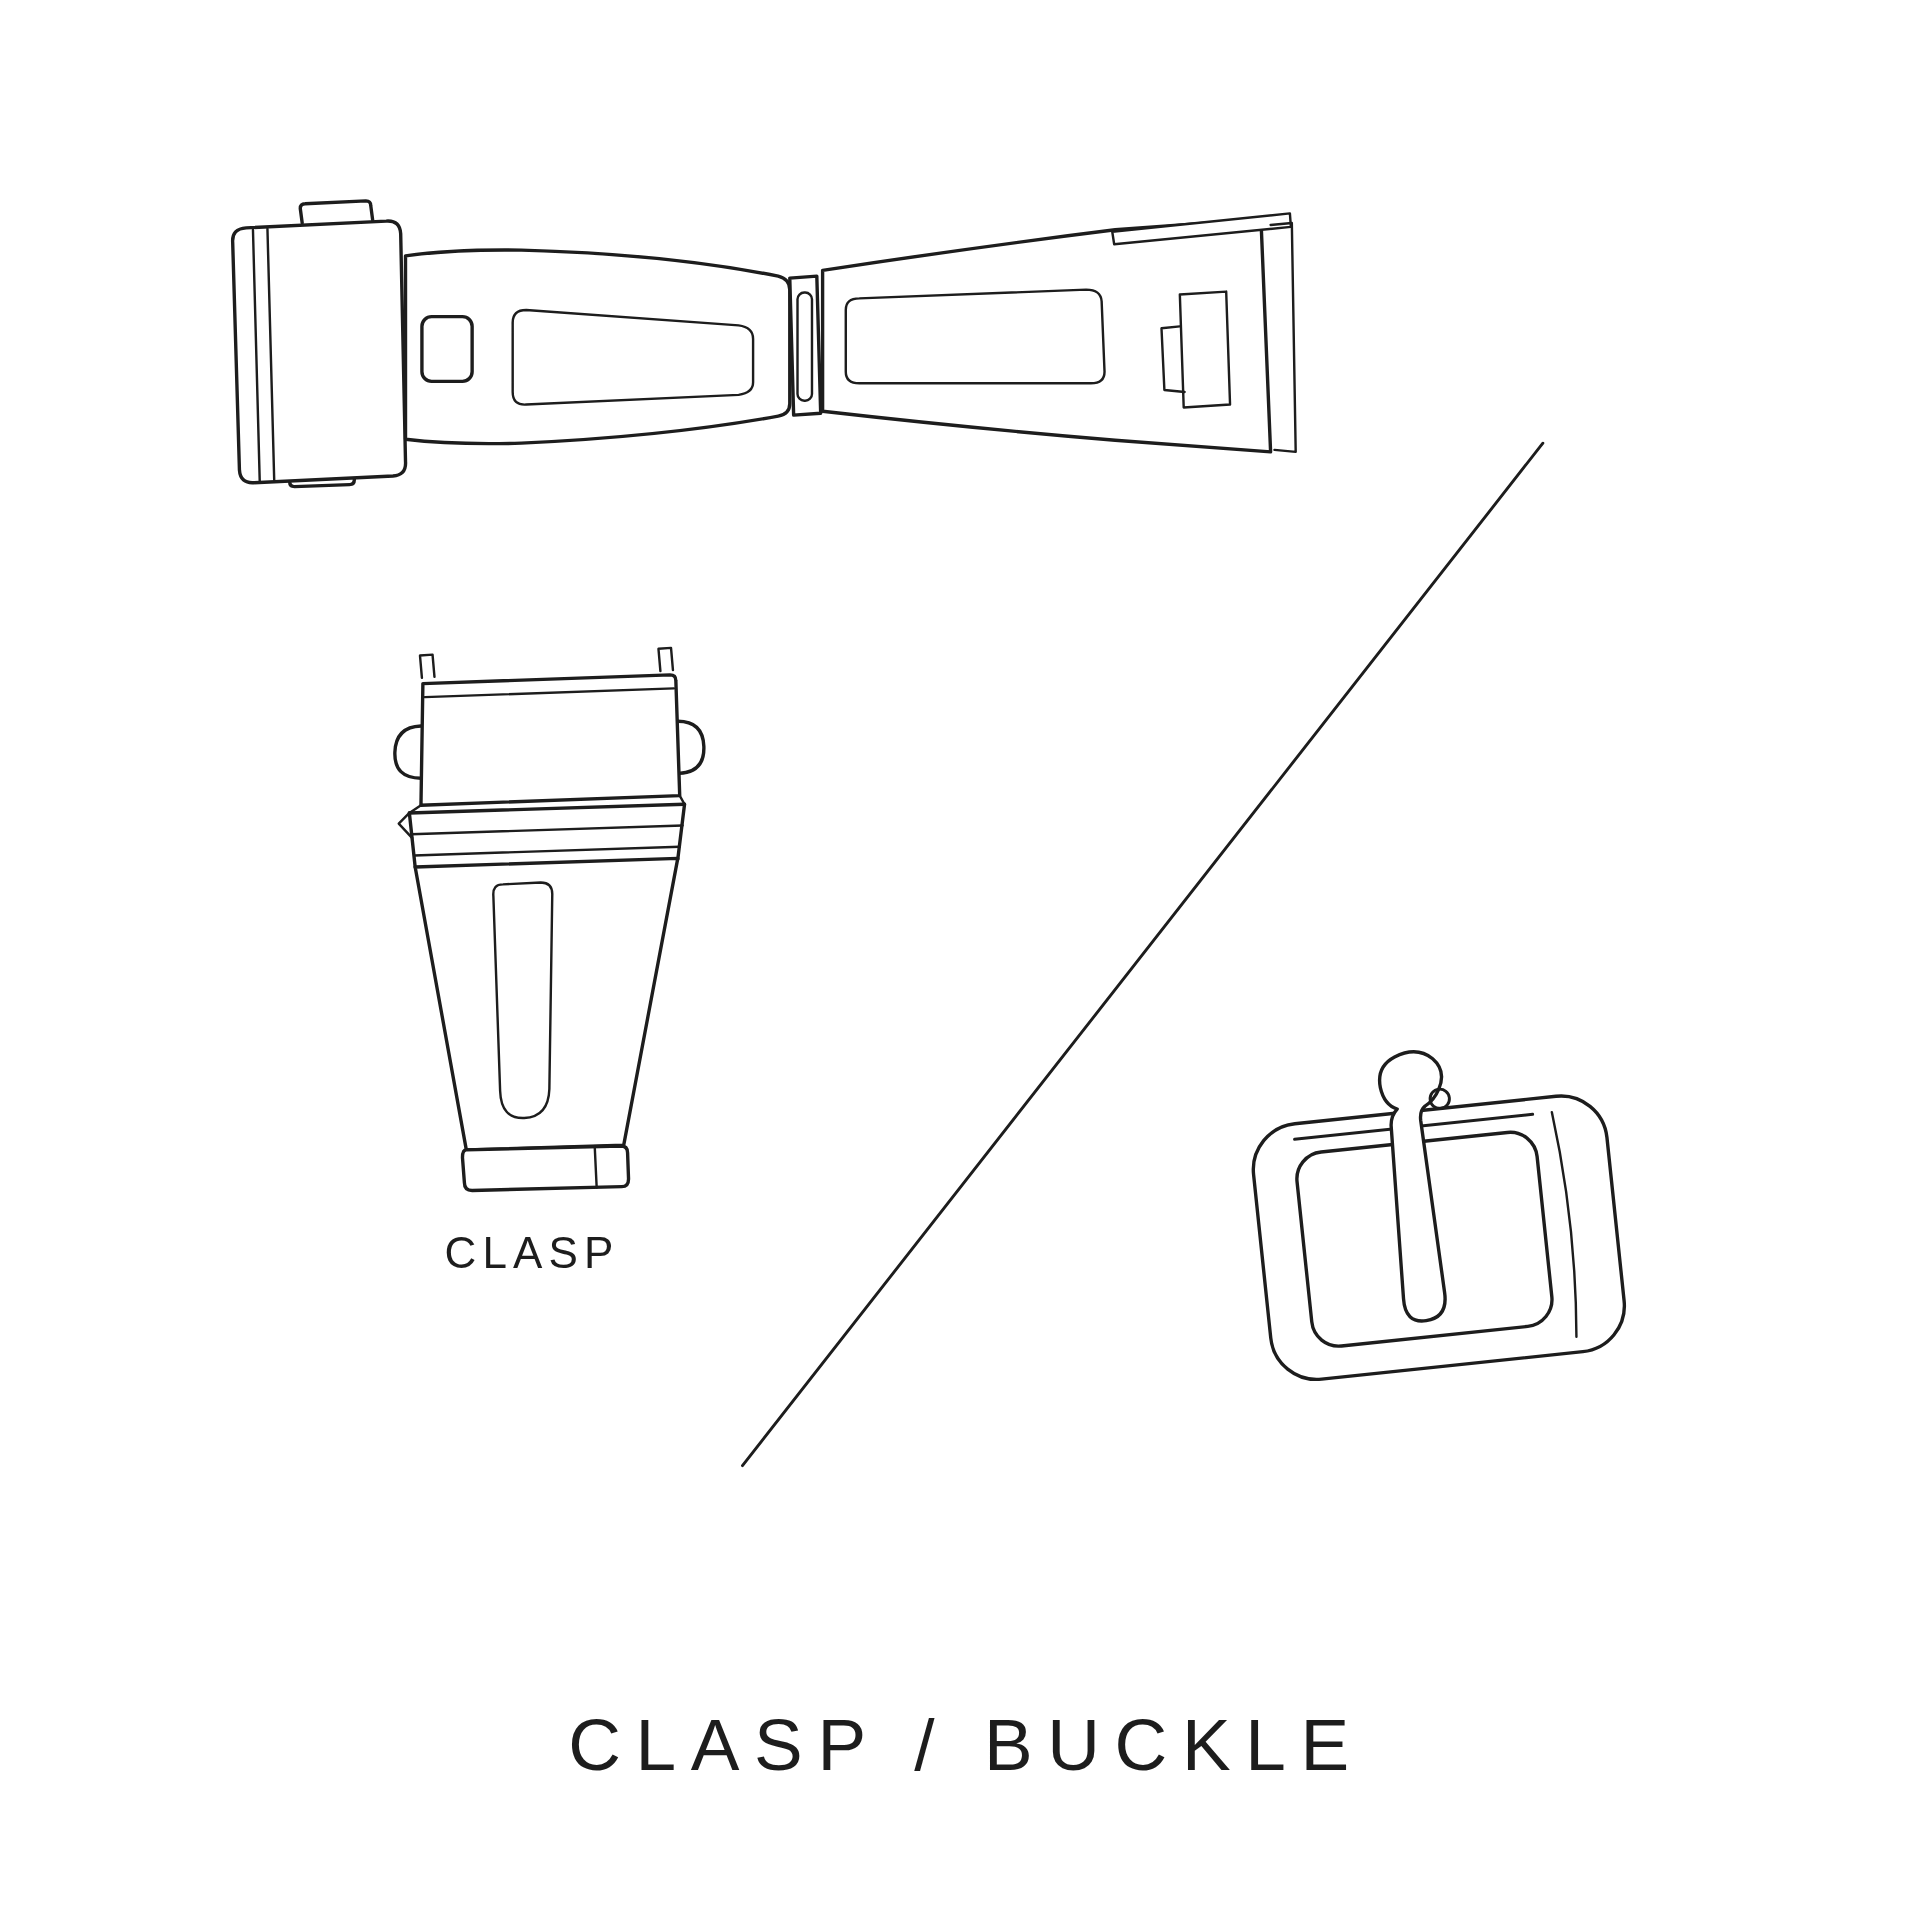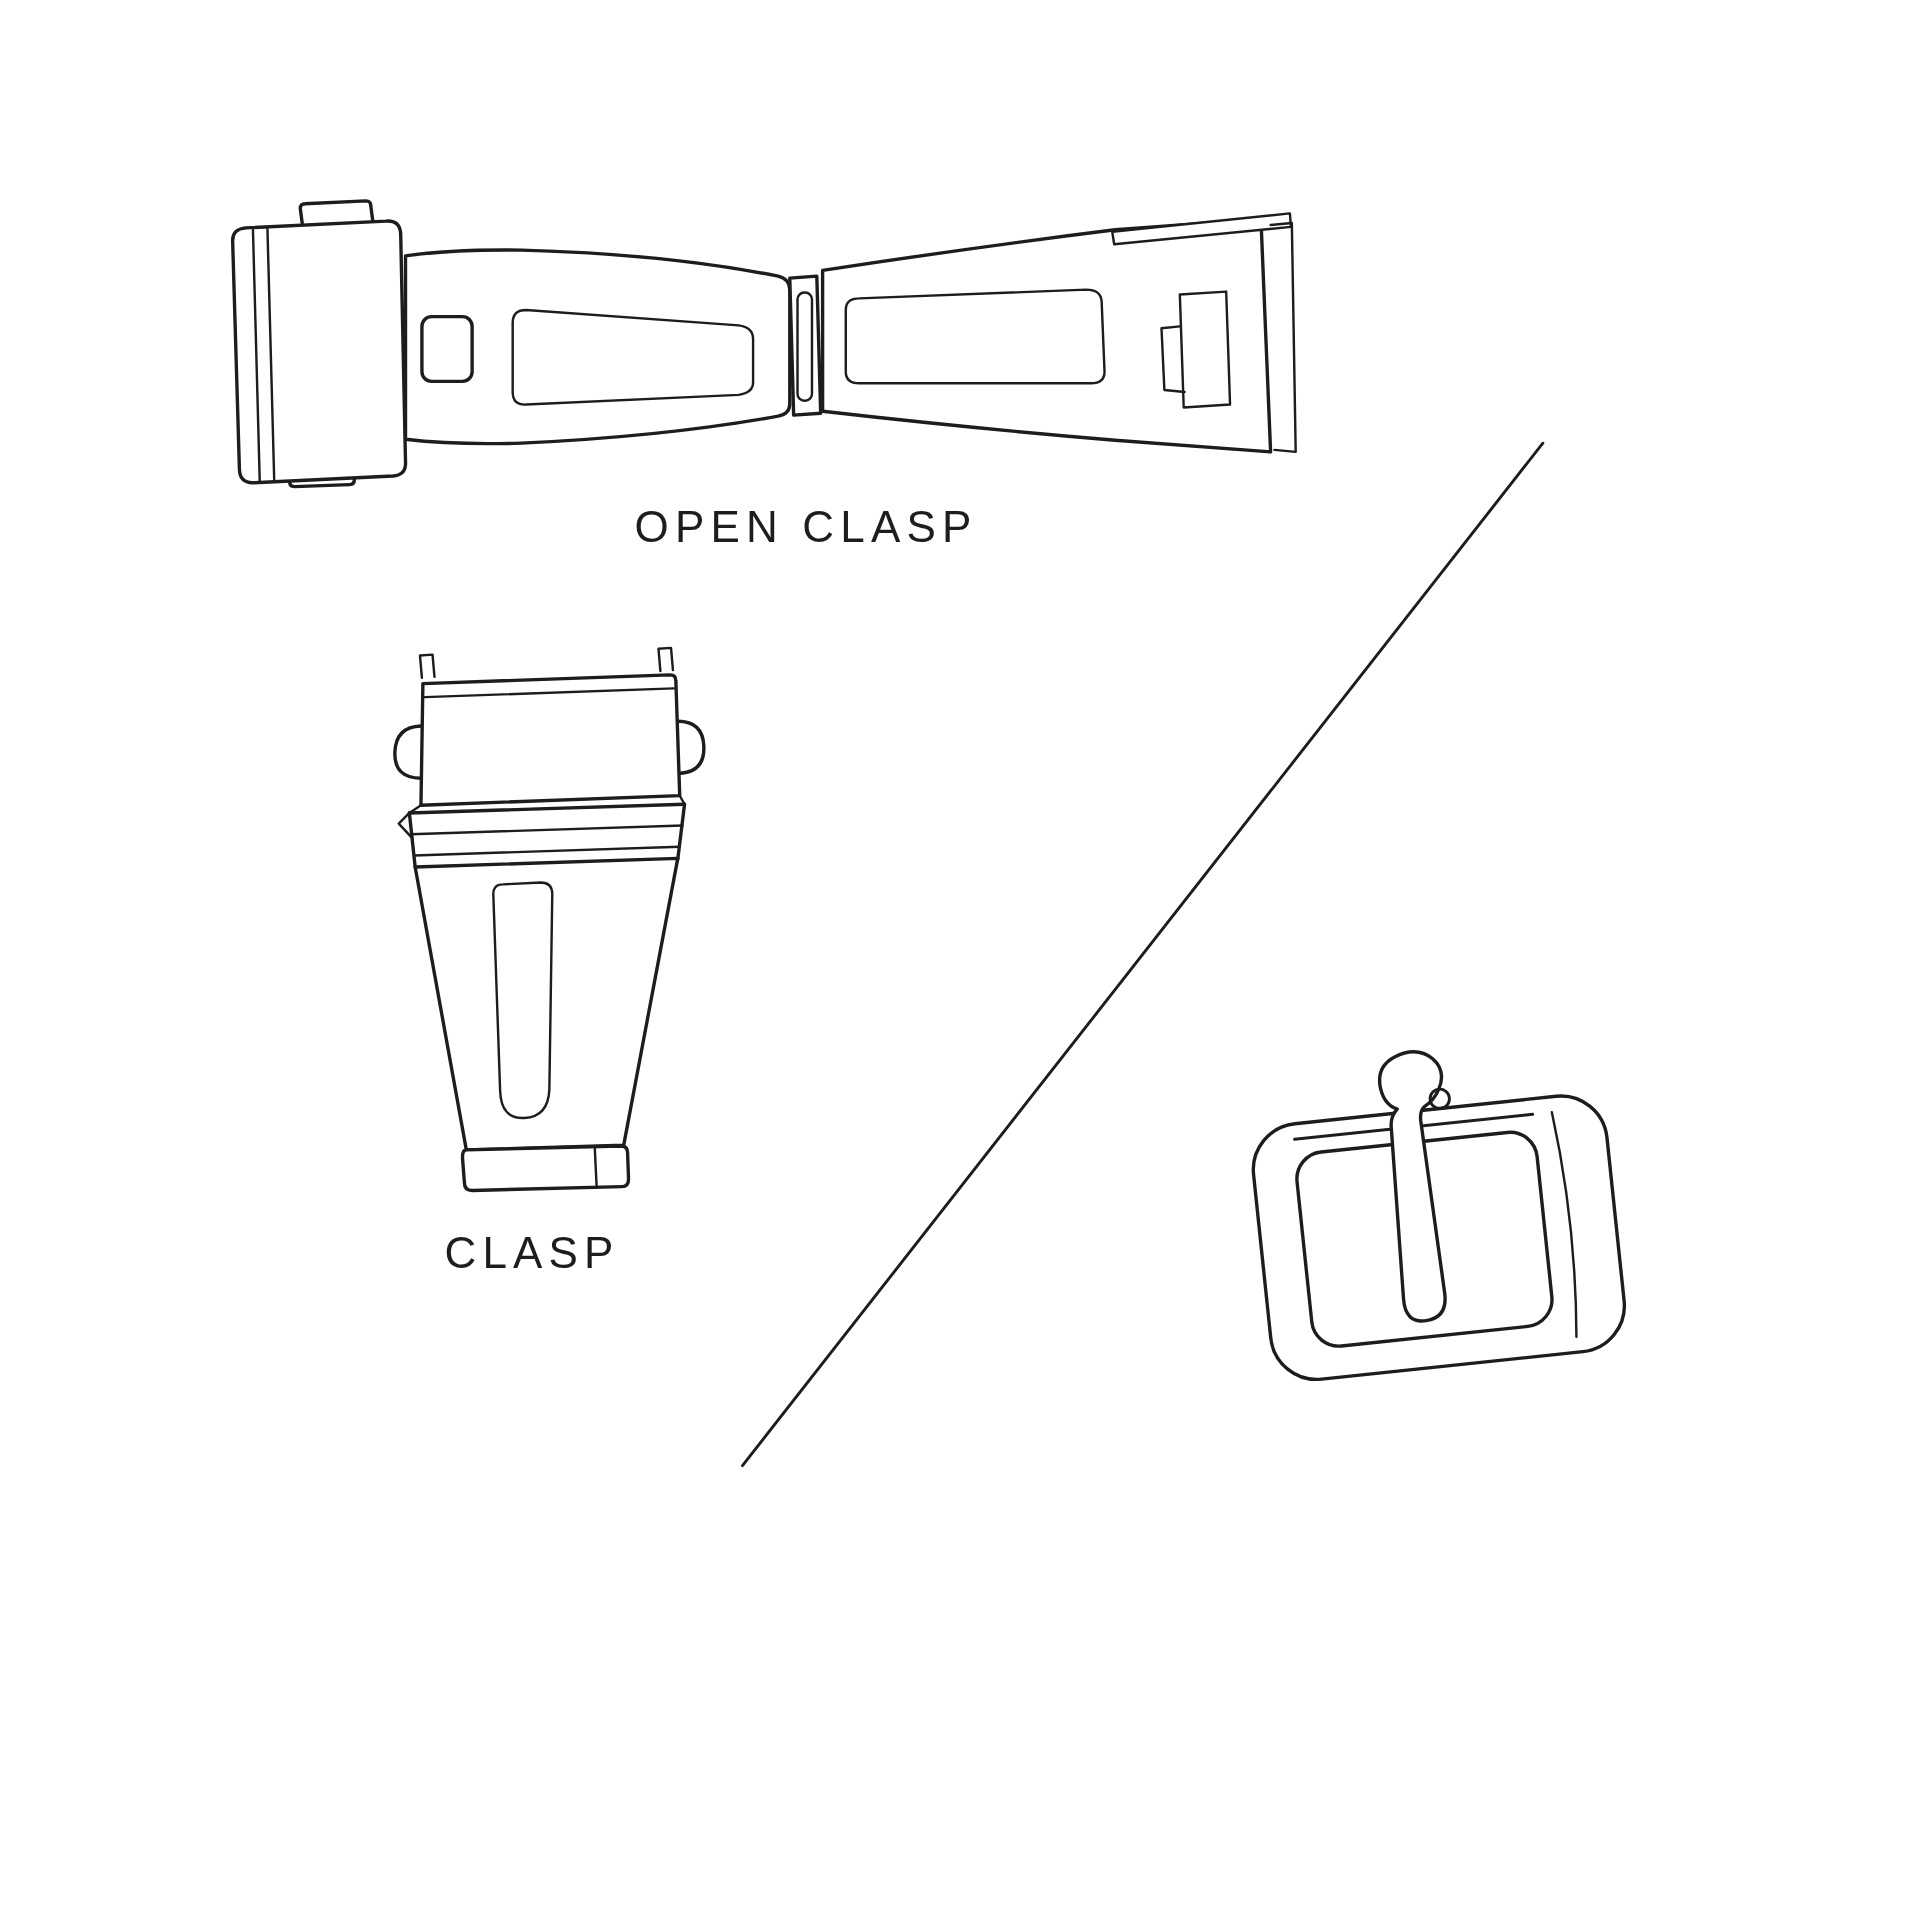--- a/index.html
+++ b/index.html
@@ -110,18 +110,18 @@
 
       <path d="M1620 1166 Q1633 1283 1621 1400" stroke-width="2.5"></path>
 
       <path d="M1352 1166 L1600 1166" stroke-width="3"></path>
 
       <path d="M1461 1146 Q1448 1140 1446 1122 Q1444 1100 1464 1092 Q1488 1083 1503 1098 Q1516 1112 1506 1130 Q1500 1141 1490 1146 Q1484 1150 1484 1160 L1490 1340 Q1491 1366 1468 1367 Q1446 1368 1447 1342 L1453 1162 Q1454 1152 1461 1146 Z" fill="#ffffff"></path>
       <circle cx="1506" cy="1140" r="10" stroke-width="3"></circle>
     </g>
   </svg>
 
-  <div class="label" style="left:806px; top:502px;">OPEN CLASP</div>
 
   <div class="label" style="left:532px; top:1228px;">CLASP</div>
 
+  <div class="page-title" style="left:966px; top:1703px;">CLASP / BUCKLE</div>
 </div>
 
 
 </body></html>

